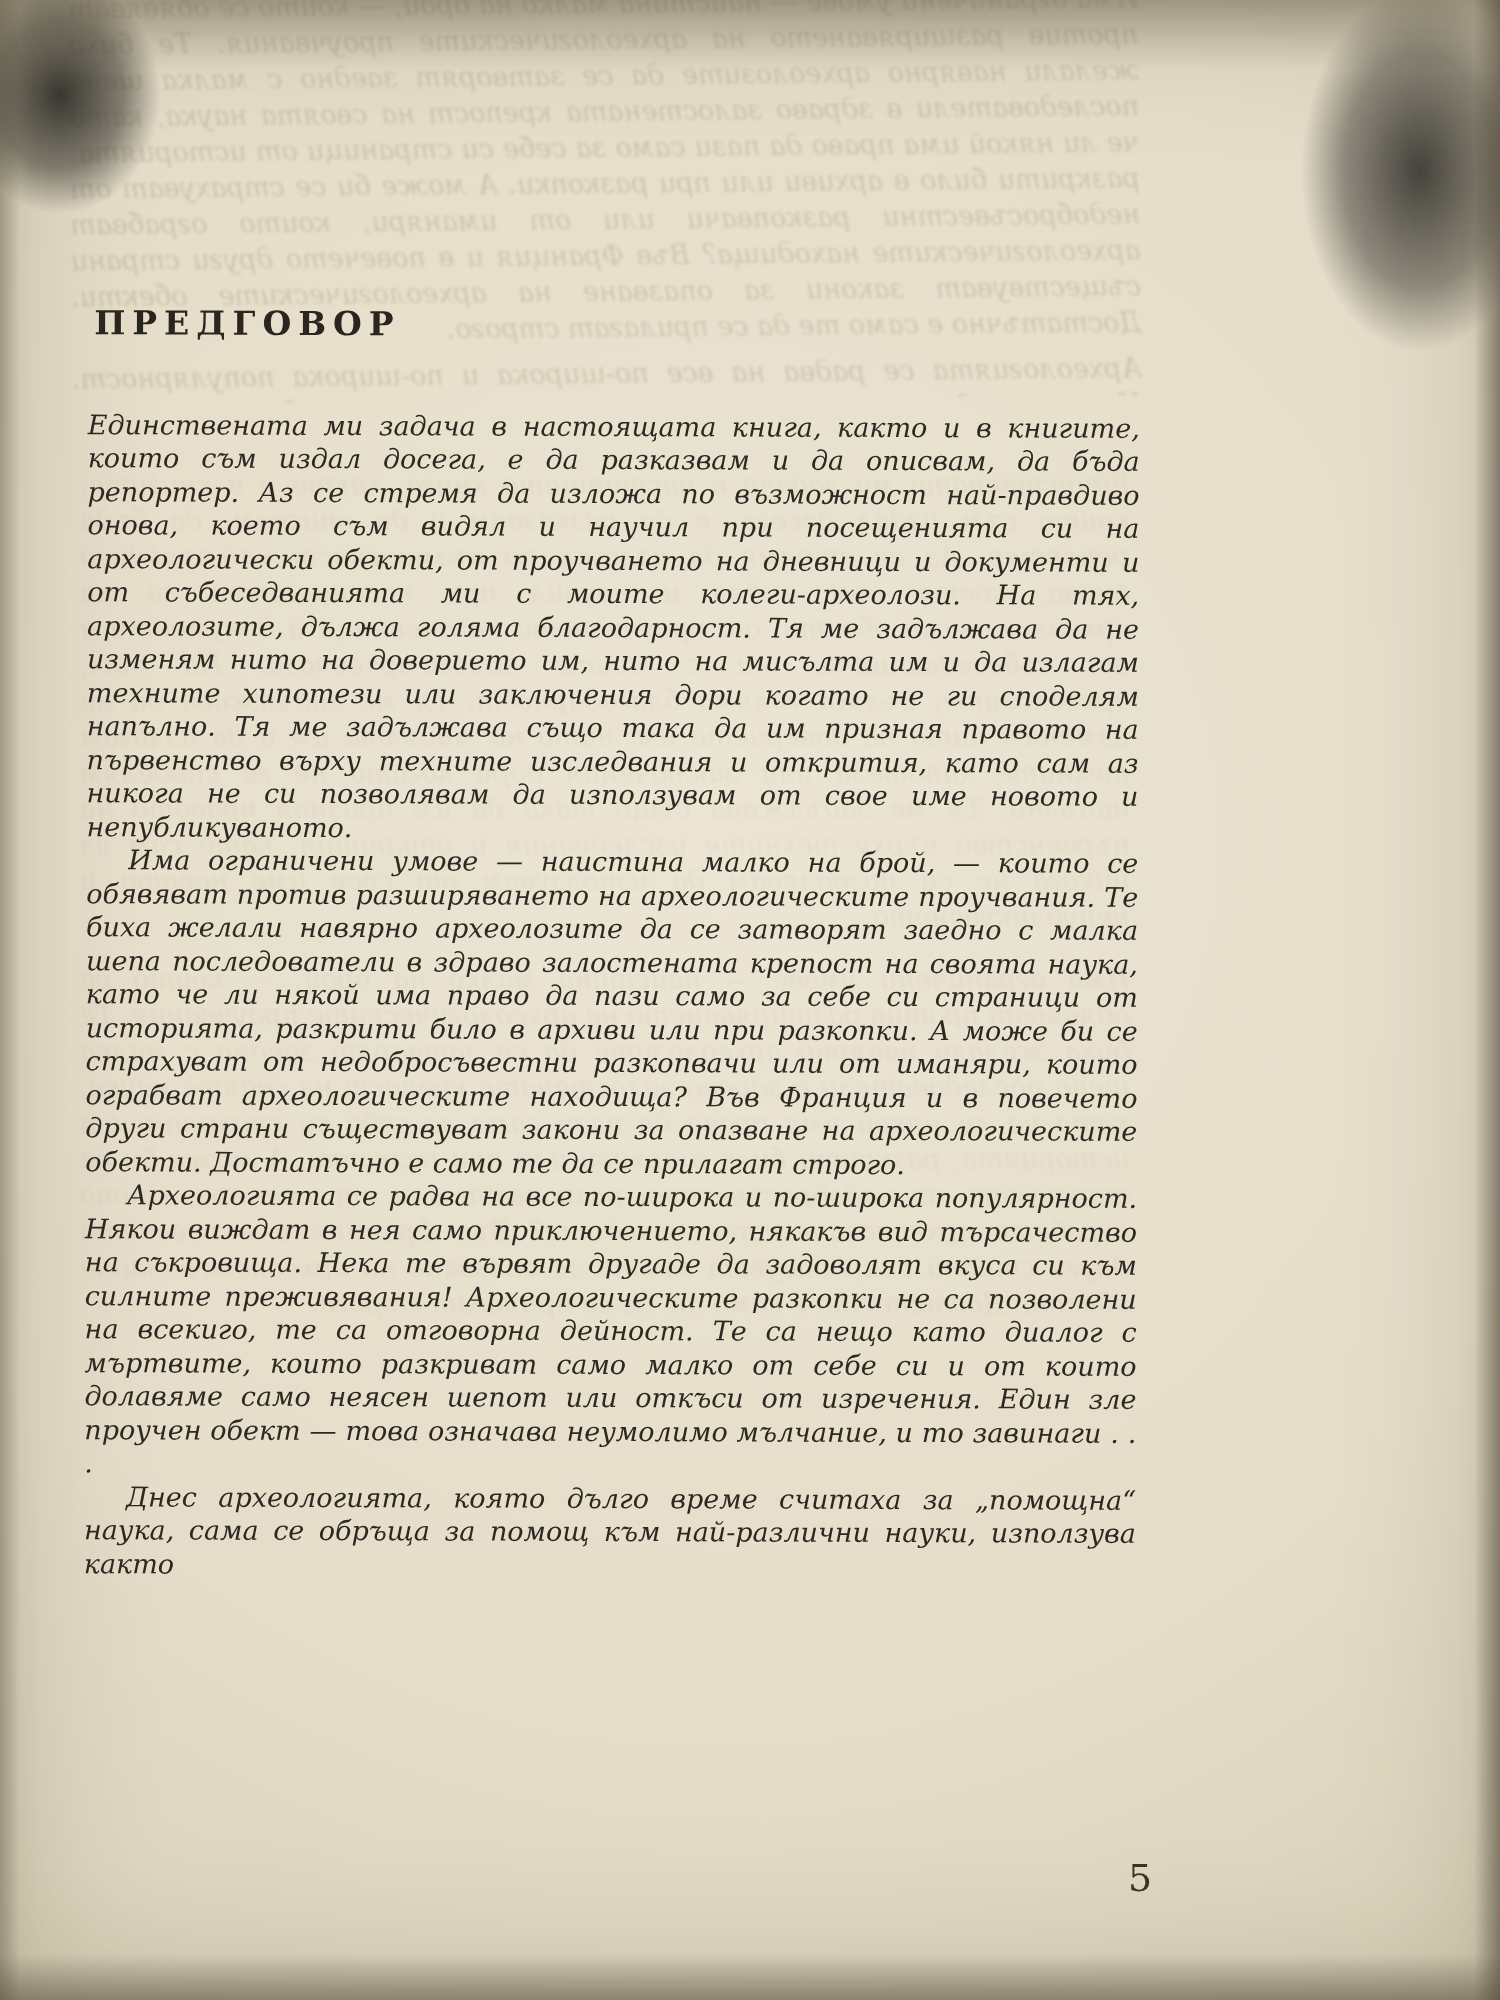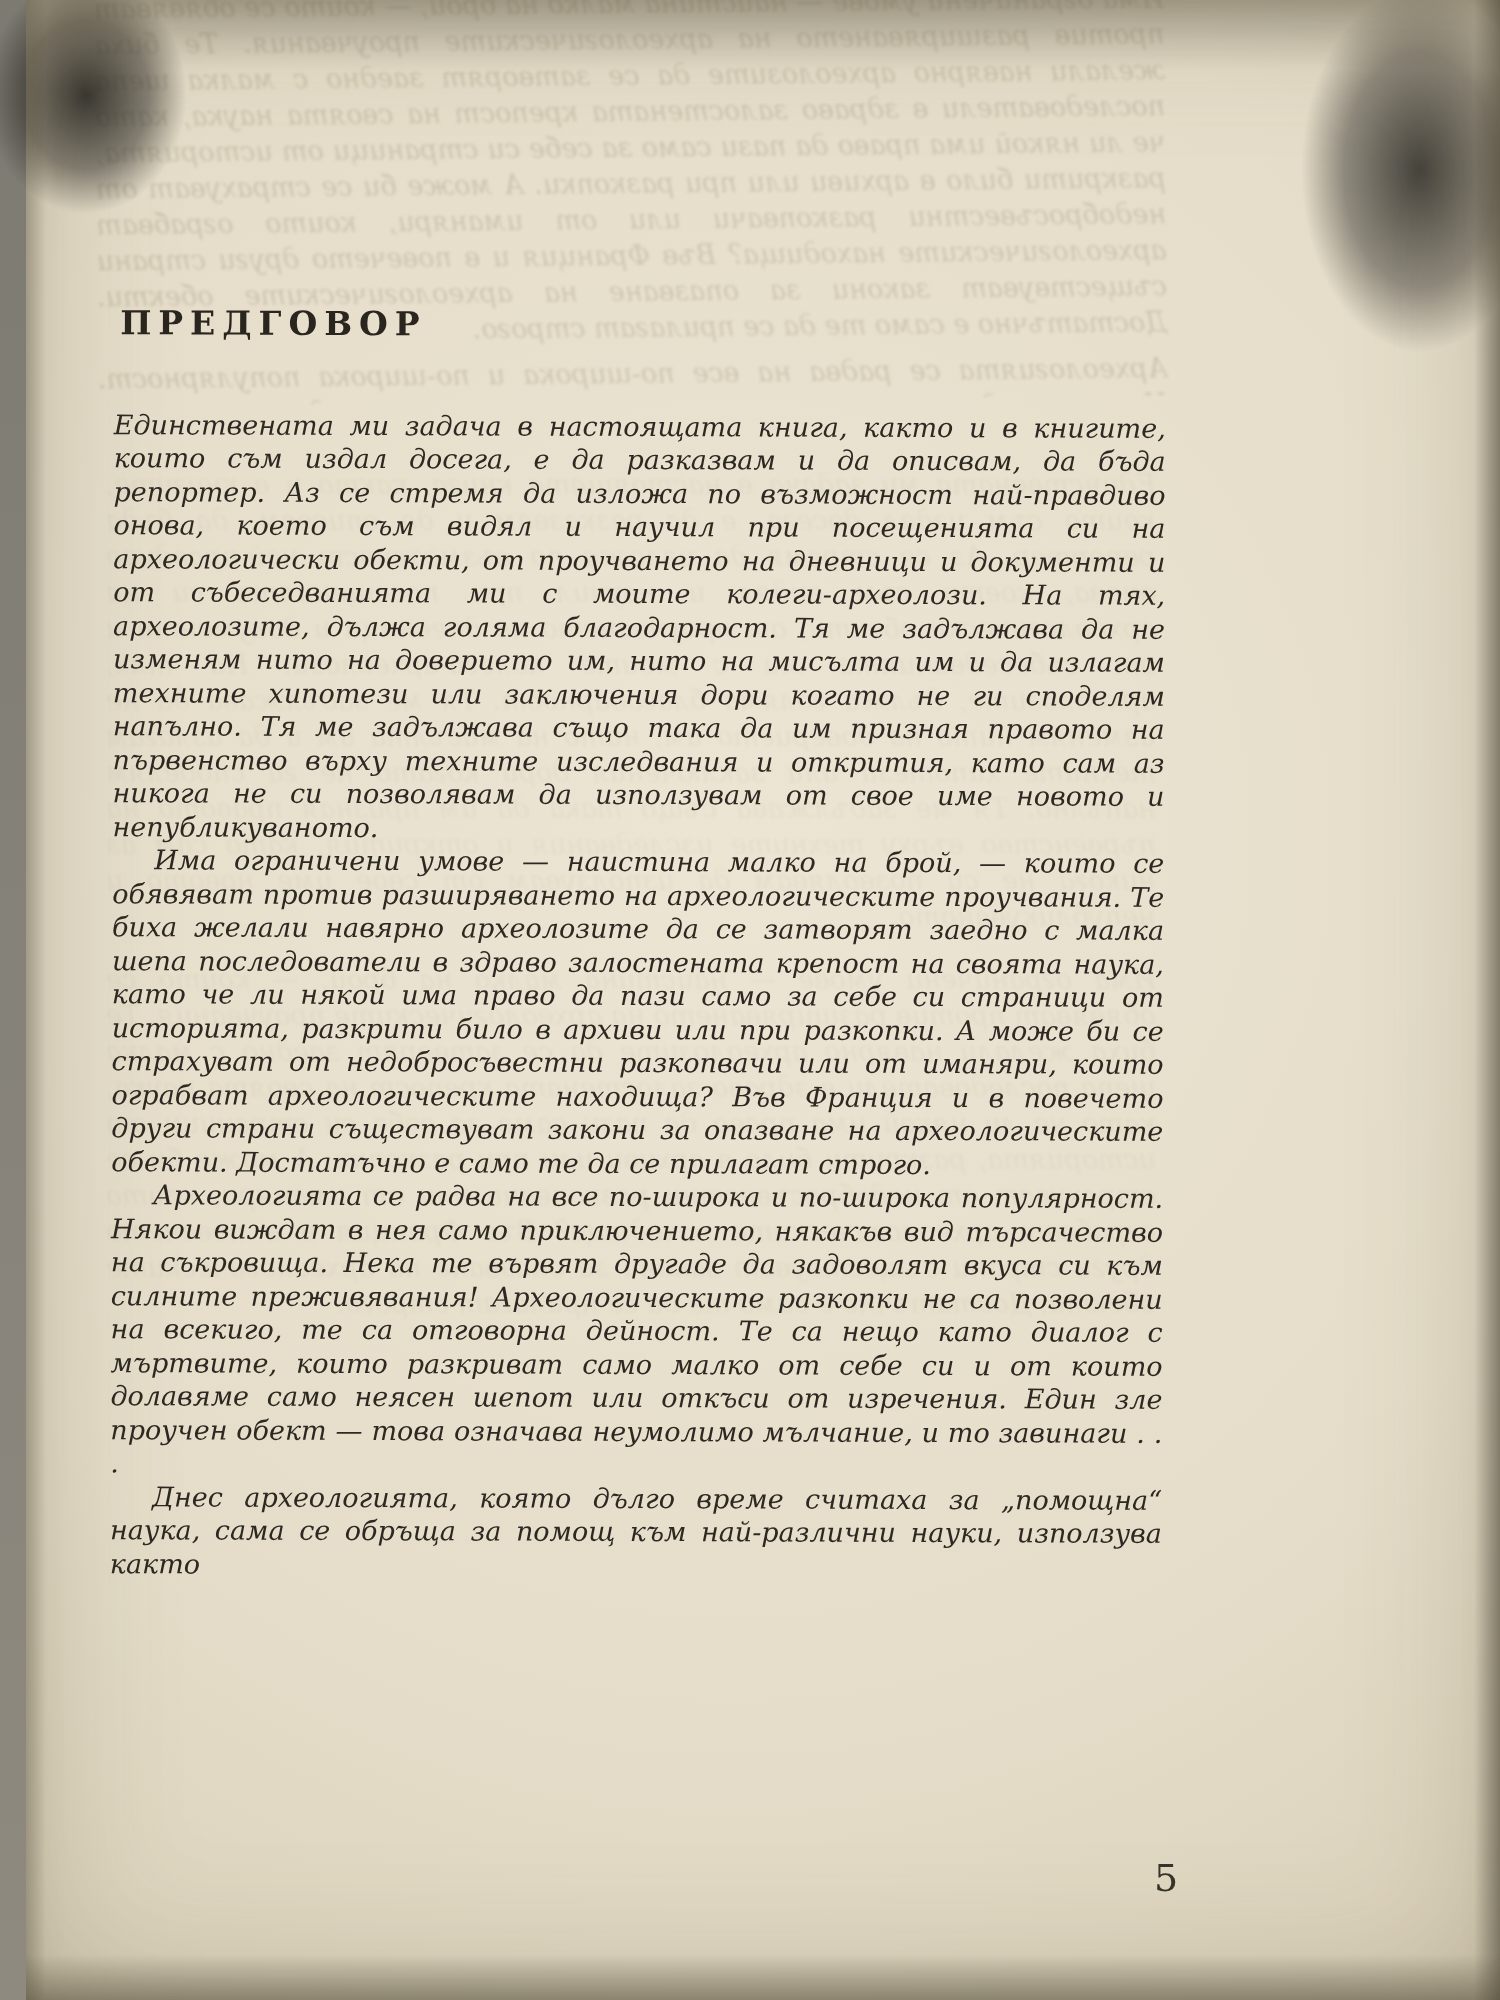--- a/index.html
+++ b/index.html
@@ -19,21 +19,20 @@
     height: 2000px;
     overflow: hidden;
     background: linear-gradient(180deg, #7d7a72, #8e8a80);
   }
   
   .page {
     position: absolute;
     inset: 0;
     background: radial-gradient(ellipse 120% 90% at 48% 42%,
       #ece5d4 0%, #e5ddc9 50%, #d9d0b9 78%, #c9bfa4 100%);
-    margin-left: 26px;
   }
   
   .bleed {
     position: absolute;
     top: -14px;
     left: 70px;
     width: 1070px;
     height: 415px;
     overflow: hidden;
     transform: scaleX(-1) rotate(0.6deg);

